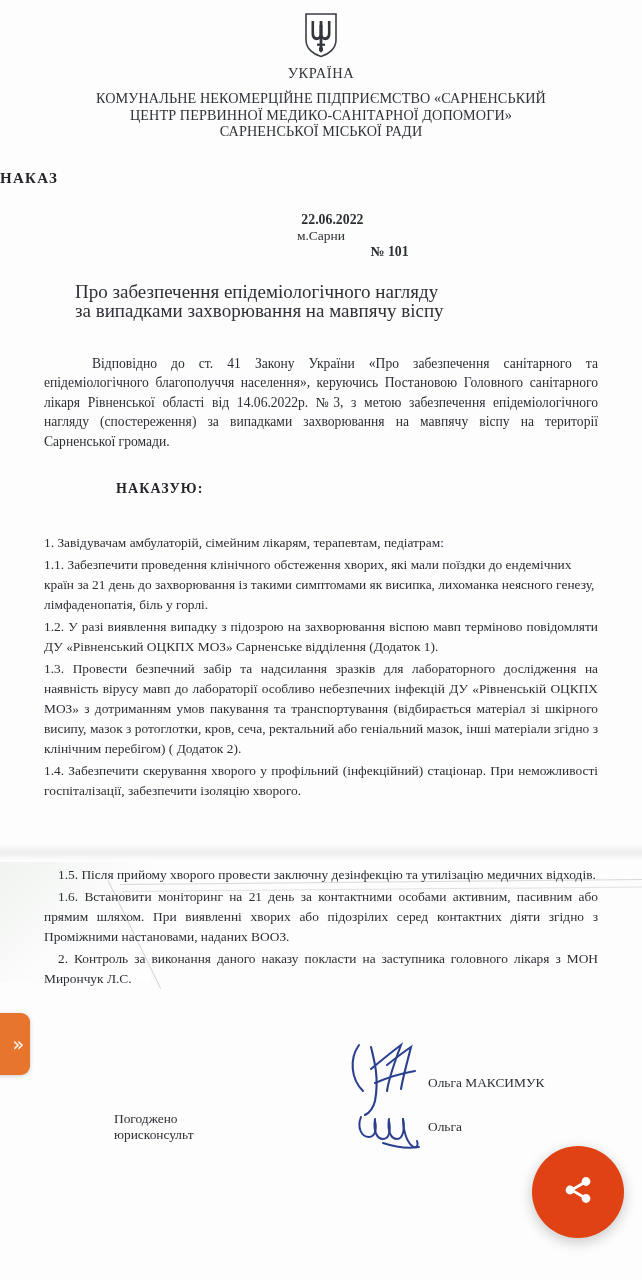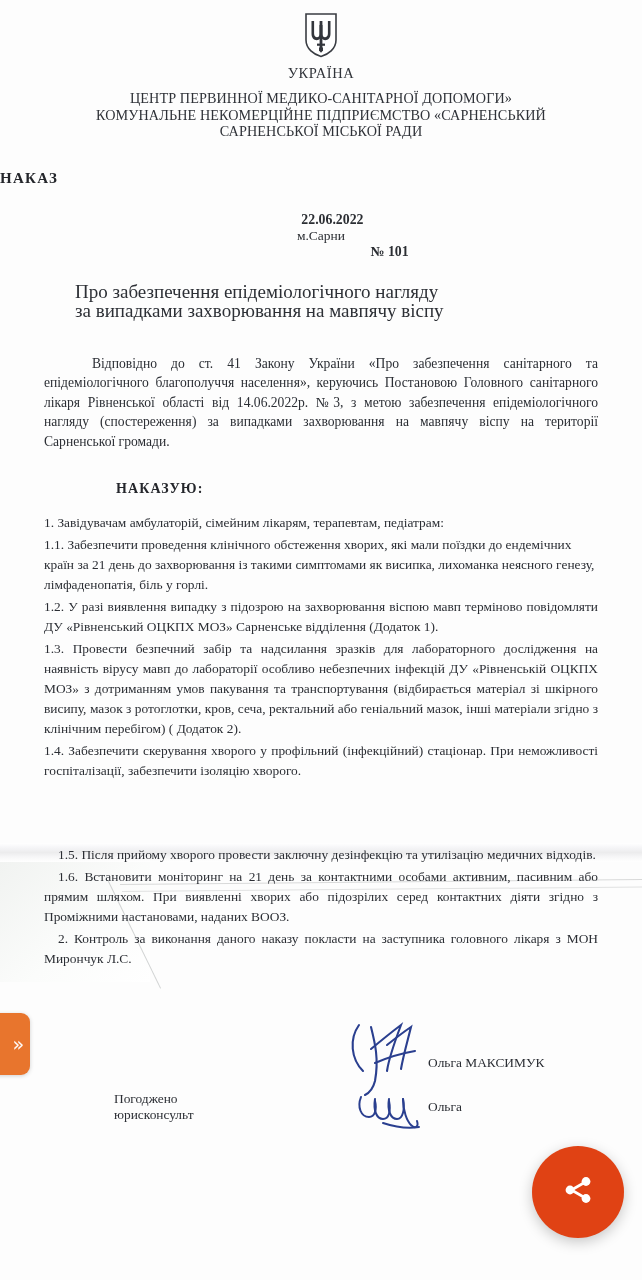--- a/index.html
+++ b/index.html
@@ -167,21 +167,21 @@
 
   .command {
     margin: 30px 0 7px 116px;
     font-weight: bold;
     font-size: 14px;
     letter-spacing: 1.1px;
     color: #24262b;
   }
 
   .clauses {
-    margin: 16px 44px 0 44px;
+    margin: 36px 44px 0 44px;
     font-size: 13.4px;
     color: #2b2e34;
   }
   .clause {
     line-height: 20px;
     margin-bottom: 2px;
   }
   .clause.justify { text-align: justify; }
   .clause.plain { text-align: left; }
   .clause.ind { text-indent: 14px; }
@@ -287,22 +287,22 @@
             <path d="M13.0 31.6 h8 v2.2 h-8 Z"></path>
             <path d="M15.0 35.4 h4 v3.2 l-2 2.2 l-2 -2.2 Z"></path>
           </g>
         </svg>
       </span>
     </div>
 
     <div class="country">УКРАЇНА</div>
 
     <div class="org">
+      <div>КОМУНАЛЬНЕ НЕКОМЕРЦІЙНЕ ПІДПРИЄМСТВО «САРНЕНСЬКИЙ</div>
       <div>ЦЕНТР ПЕРВИННОЇ МЕДИКО-САНІТАРНОЇ ДОПОМОГИ»</div>
-      <div>КОМУНАЛЬНЕ НЕКОМЕРЦІЙНЕ ПІДПРИЄМСТВО «САРНЕНСЬКИЙ</div>
       <div>САРНЕНСЬКОЇ МІСЬКОЇ РАДИ</div>
     </div>
 
     <div class="order-word">НАКАЗ</div>
 
     <div class="meta-row">
       <div class="meta-date">22.06.2022</div>
       <div class="meta-city">м.Сарни</div>
       <div class="meta-num">№ 101</div>
     </div>

